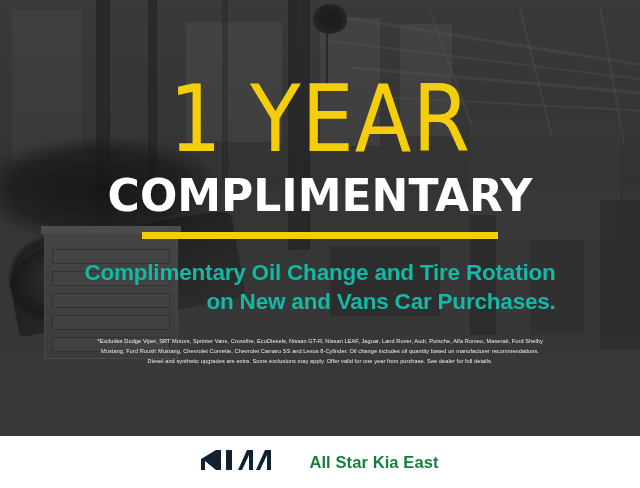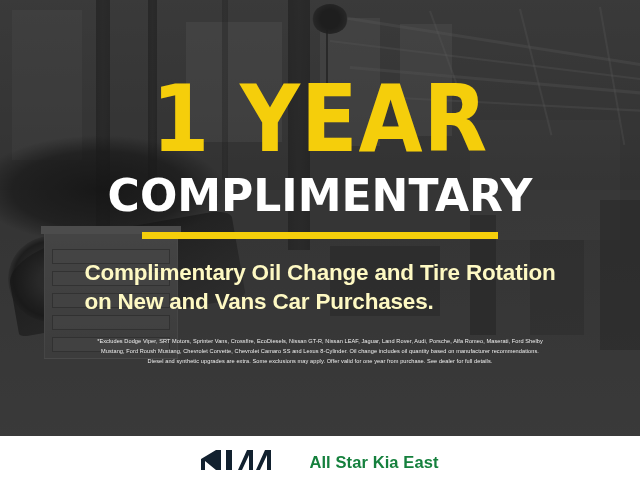--- a/index.html
+++ b/index.html
@@ -178,21 +178,21 @@
     inset: 0;
     display: flex;
     flex-direction: column;
     align-items: center;
   }
 
   .headline-year {
     margin-top: 78px;
     font-size: 92px;
     line-height: 0.92;
-    font-weight: bold;
+    font-weight: normal;
     letter-spacing: 1px;
     color: #f5ce0b;
     text-align: center;
     font-family: "DejaVu Sans", sans-serif;
     font-stretch: condensed;
   }
 
   .headline-sub {
     margin-top: 10px;
     font-size: 44px;
@@ -210,22 +210,22 @@
     width: 356px;
     height: 7px;
     background: #f5ce0b;
   }
 
   .offer {
     margin-top: 20px;
     font-size: 22.5px;
     line-height: 1.28;
     font-weight: bold;
-    color: #fef9c3;
-    text-align: left;
+    color: #14b8a6;
+    text-align: right;
     letter-spacing: -0.2px;
   }
   .offer div { display: block; }
 
   .disclaimer {
     margin-top: 19px;
     width: 614px;
     font-size: 5.6px;
     line-height: 1.82;
     color: #f0f0f0;

